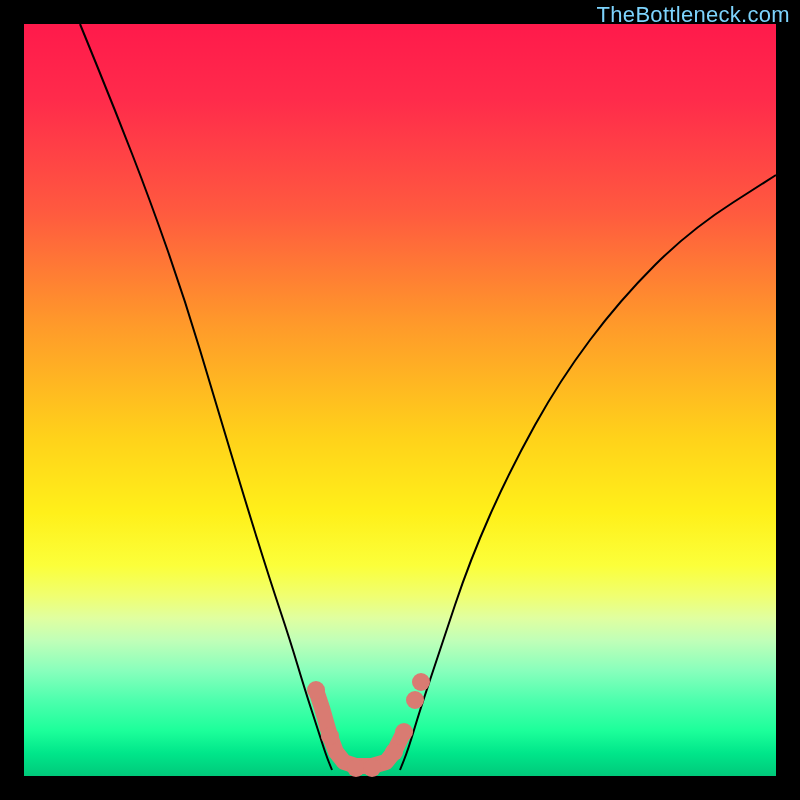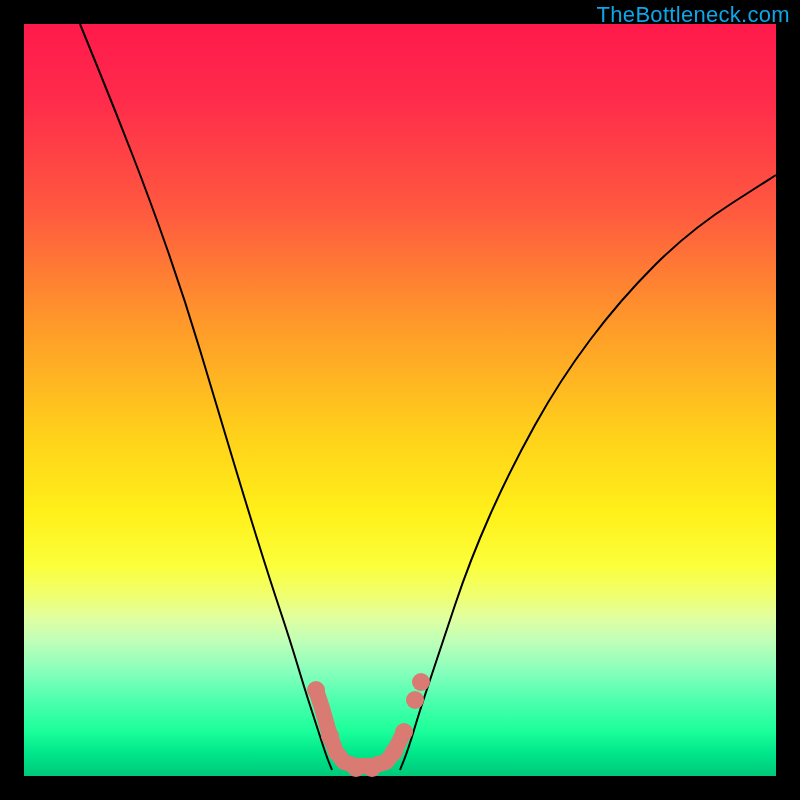--- a/index.html
+++ b/index.html
@@ -32,21 +32,21 @@
       #4cffad 90%,
       #1cff9a 94%,
       #00e68a 97%,
       #00c97a 100%
     );
   }
   .watermark {
     position: absolute;
     top: 2px;
     right: 10px;
-    color: #0ea5e9;
+    color: #7dd3fc;
     font-size: 22px;
     font-weight: 500;
     letter-spacing: 0.3px;
     z-index: 5;
   }
   svg.plot {
     position: absolute;
     left: 0;
     top: 0;
     width: 800px;

